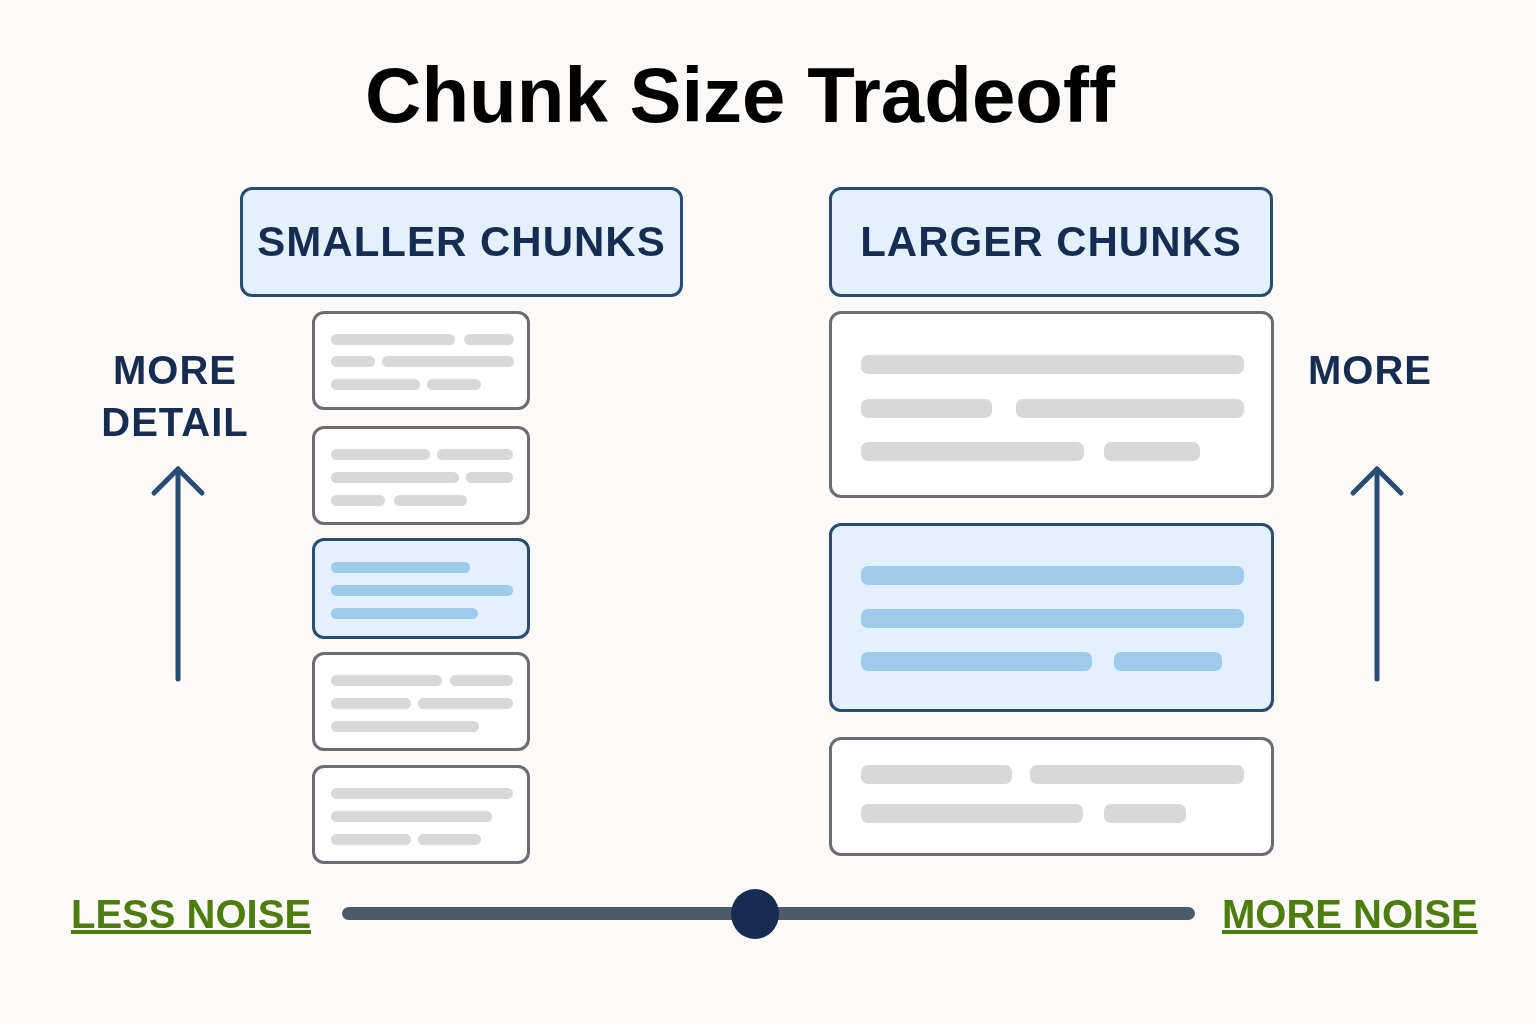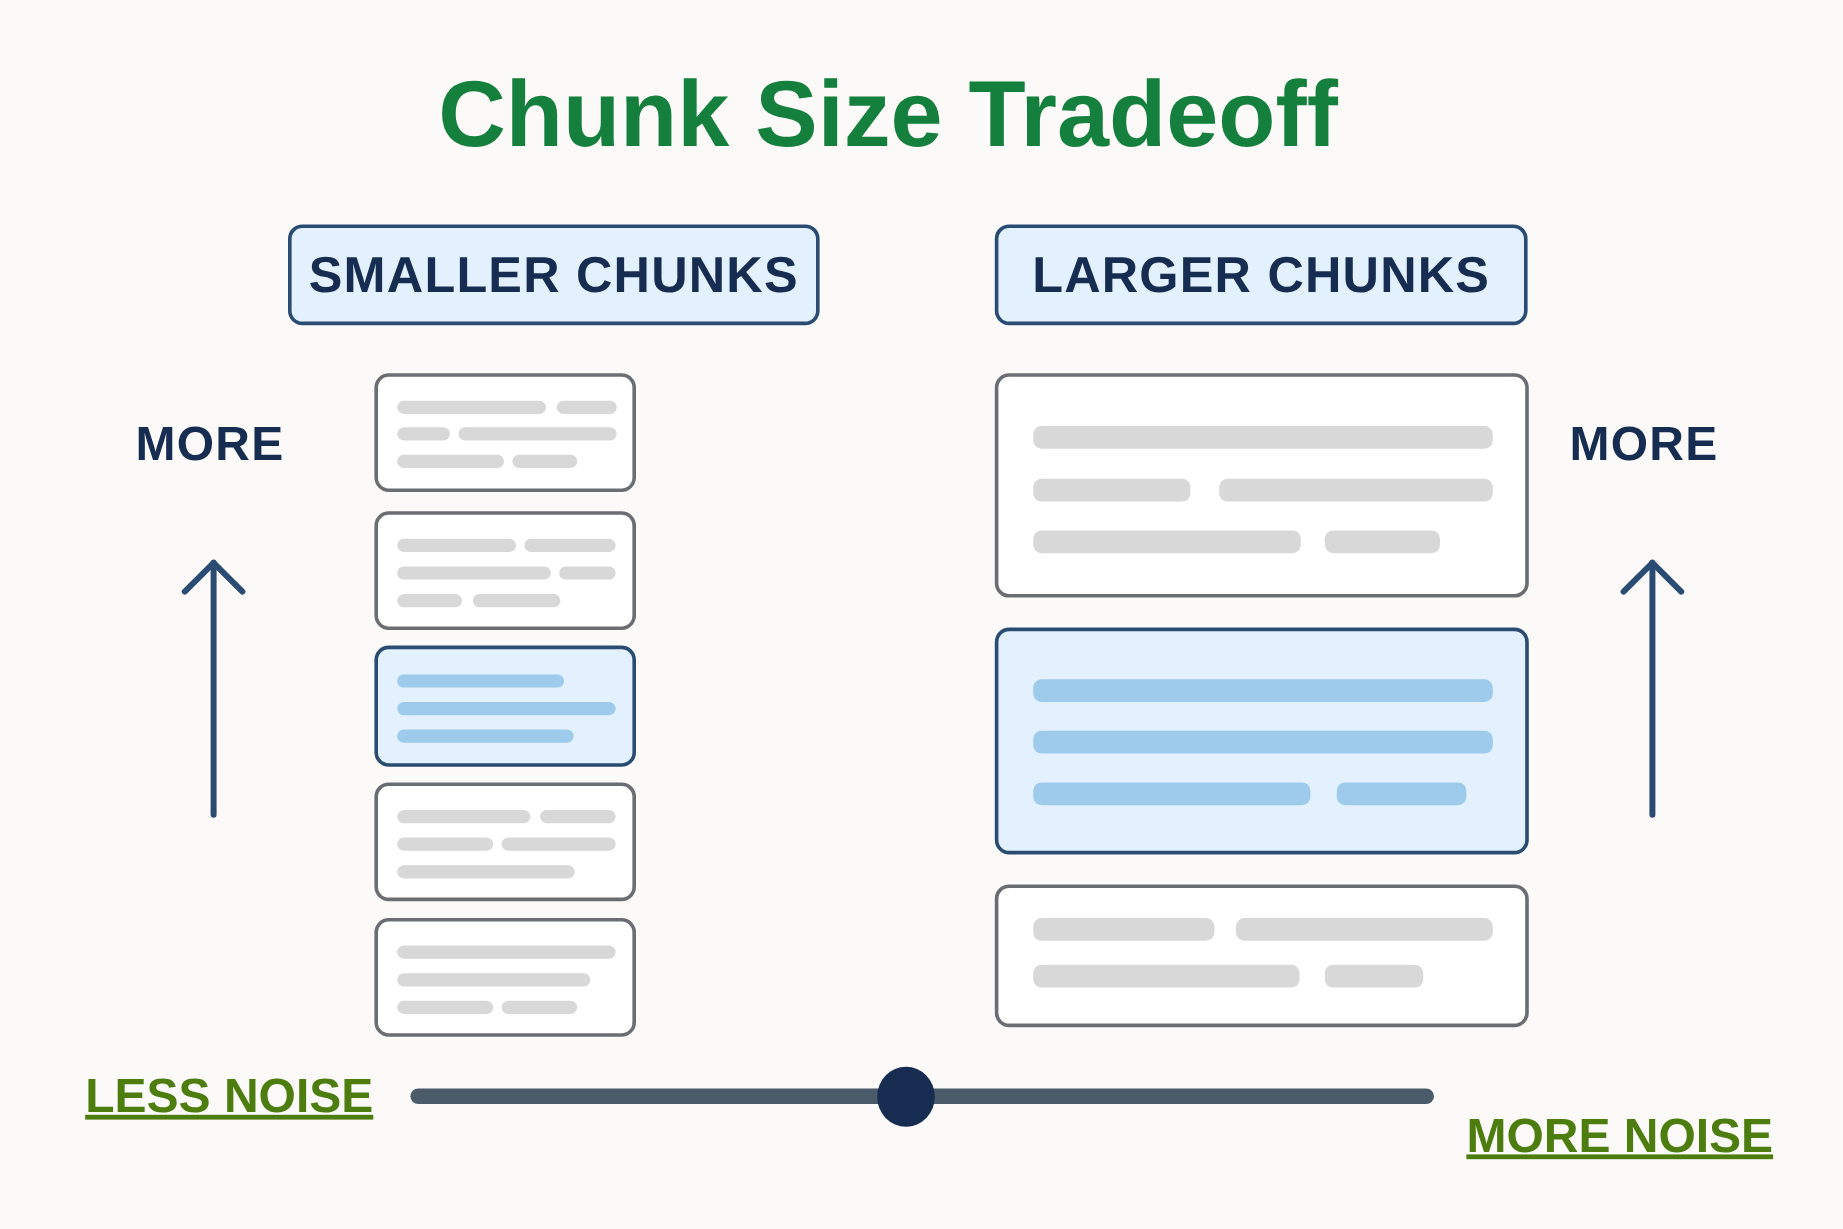--- a/index.html
+++ b/index.html
@@ -1,21 +1,21 @@
 <!DOCTYPE html>
 <html><head>
   <meta charset="utf-8">
   <style>
     * { box-sizing: border-box; margin: 0; padding: 0; }
     html, body { width: 1536px; height: 1024px; background: #fbfaf8; overflow: hidden; }
     body { position: relative; font-family: "Liberation Sans", "DejaVu Sans", sans-serif; color: #162c50; }
 
-    .title { position: absolute; left: 0; width: 1480px; top: 50px; text-align: center; font-size: 78px; font-weight: 700; color: #15803d; letter-spacing: 0px; }
+    .title { position: absolute; left: 0; width: 1480px; top: 50px; text-align: center; font-size: 78px; font-weight: 700; color: #000000; letter-spacing: 0px; }
 
-    .header-box { position: absolute; height: 84px; border: 3px solid #2a4c72; border-radius: 12px; background: #e2f1fd; display: flex; align-items: center; justify-content: center; font-size: 42px; font-weight: 700; color: #162c50; letter-spacing: 1px; }
+    .header-box { position: absolute; height: 110px; border: 3px solid #2a4c72; border-radius: 12px; background: #e2f1fd; display: flex; align-items: center; justify-content: center; font-size: 42px; font-weight: 700; color: #162c50; letter-spacing: 1px; }
     .header-left { left: 240px; top: 187px; width: 443px; }
     .header-right { left: 829px; top: 187px; width: 444px; text-align: center; }
 
     .chunk { position: absolute; border: 3px solid #6a6e73; border-radius: 12px; background: #ffffff; }
     .chunk.hl { border-color: #2a4c72; background: #e2f1fd; }
     .bar { position: absolute; height: 11px; border-radius: 6px; background: #d8d8d8; }
     .chunk.hl .bar { background: #9ecaec; }
     .big .bar { height: 19px; border-radius: 7px; }
 
     .side-label { position: absolute; font-size: 40px; font-weight: 700; color: #162c50; line-height: 52px; letter-spacing: 1px; }
@@ -31,20 +31,21 @@
 </head>
 <body>
 
 <div class="title">Chunk Size Tradeoff</div>
 
 <div class="header-box header-left">SMALLER CHUNKS</div>
 <div class="header-box header-right">LARGER CHUNKS</div>
 
 <div class="side-label side-left">
   <div>MORE</div>
+  <div>DETAIL</div>
 </div>
 <svg class="arrow" style="left:150px; top:465px;" width="56" height="220" viewBox="0 0 56 220">
   <line x1="28" y1="4" x2="28" y2="214" stroke="#2a4c72" stroke-width="5" stroke-linecap="round"></line>
   <polyline points="4,28 28,4 52,28" fill="none" stroke="#2a4c72" stroke-width="5" stroke-linecap="round" stroke-linejoin="round"></polyline>
 </svg>
 
 <div class="side-label side-right">
   <div>MORE</div>
 </div>
 <svg class="arrow" style="left:1349px; top:465px;" width="56" height="220" viewBox="0 0 56 220">
@@ -109,13 +110,13 @@
 <div class="chunk big" style="left:829px; top:737px; width:445px; height:119px;">
   <div class="bar" style="left:29px; top:25px; width:151px;"></div>
   <div class="bar" style="left:198px; top:25px; width:214px;"></div>
   <div class="bar" style="left:29px; top:64px; width:222px;"></div>
   <div class="bar" style="left:272px; top:64px; width:82px;"></div>
 </div>
 
 <div class="noise-label" style="left:71px;">LESS NOISE</div>
 <div class="slider-track"></div>
 <div class="slider-knob"></div>
-<div class="noise-label" style="left:1222px;margin-top:33px;">MORE NOISE</div>
+<div class="noise-label" style="left:1222px;">MORE NOISE</div>
 
 </body></html>

